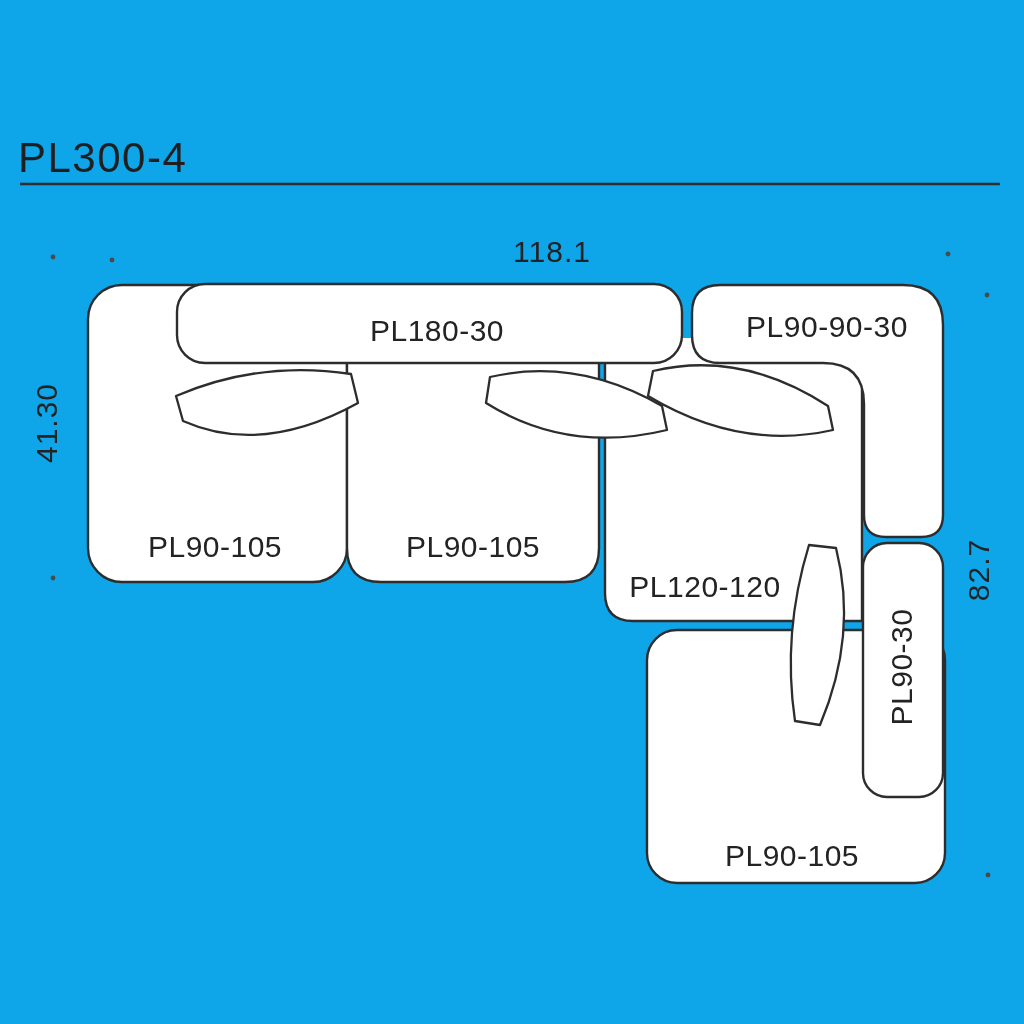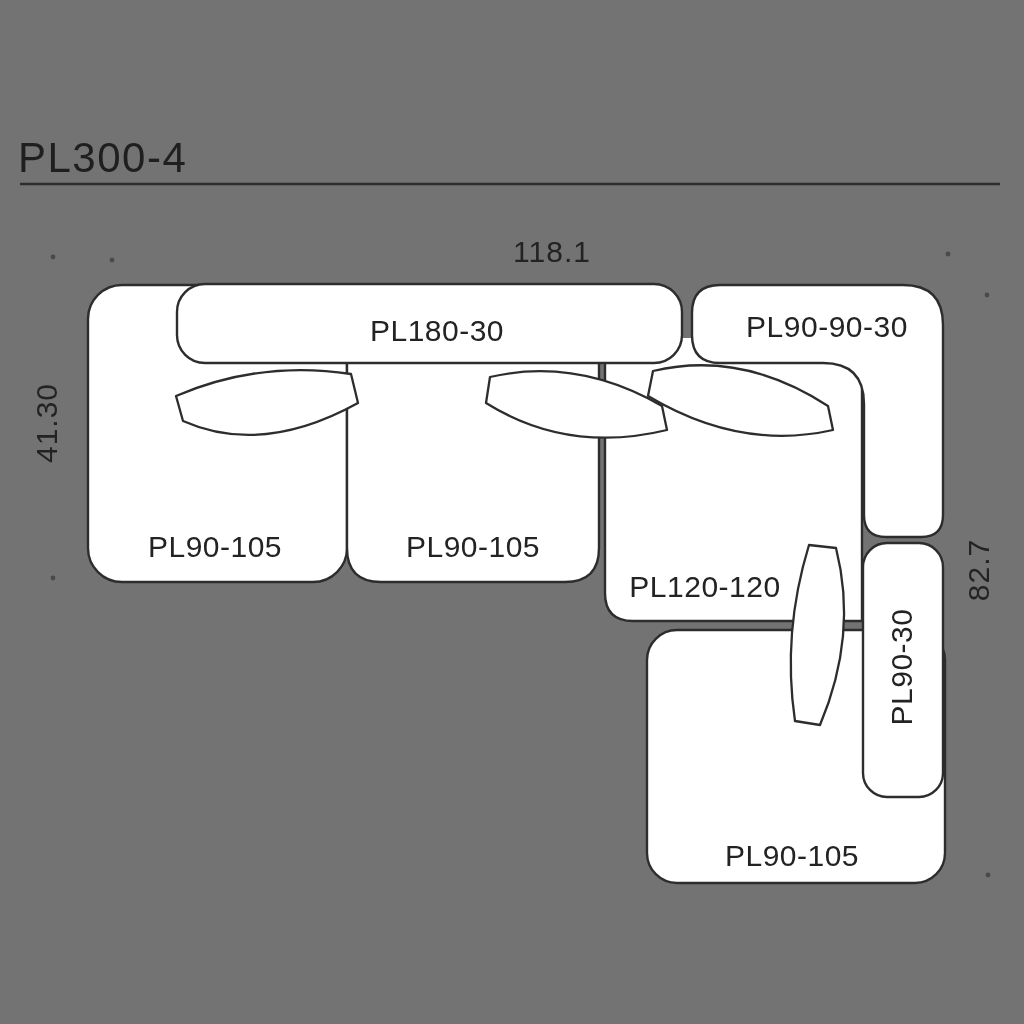--- a/index.html
+++ b/index.html
@@ -7,21 +7,21 @@
     padding: 0;
     width: 1024px;
     height: 1024px;
     background: #ffffff;
     font-family: "Liberation Sans", sans-serif;
   }
   .stage {
     position: relative;
     width: 1024px;
     height: 1024px;
-    background: #737373;
+    background: #0ea5e9;
     overflow: hidden;
   }
   svg { display: block; }
   .outline {
     fill: #ffffff;
     stroke: #2d2d2d;
     stroke-width: 2.4;
     stroke-linecap: round;
     stroke-linejoin: round;
   }

